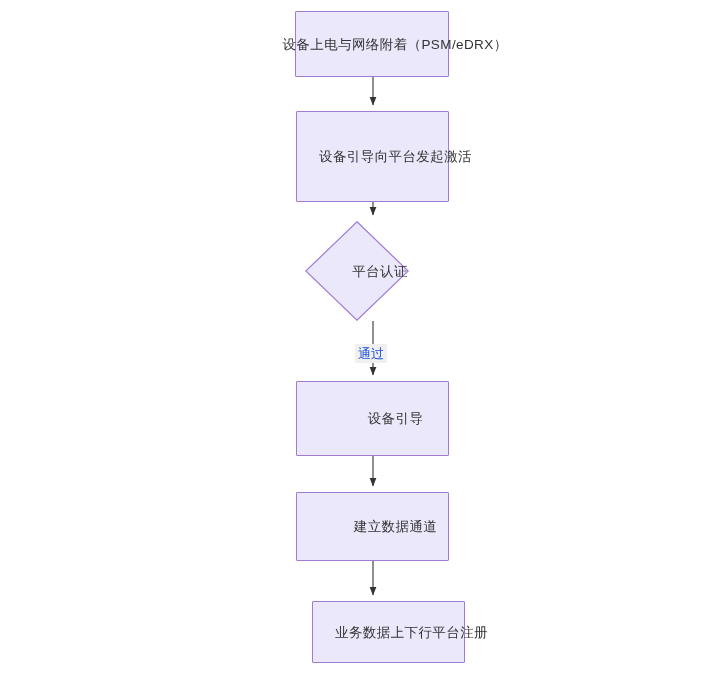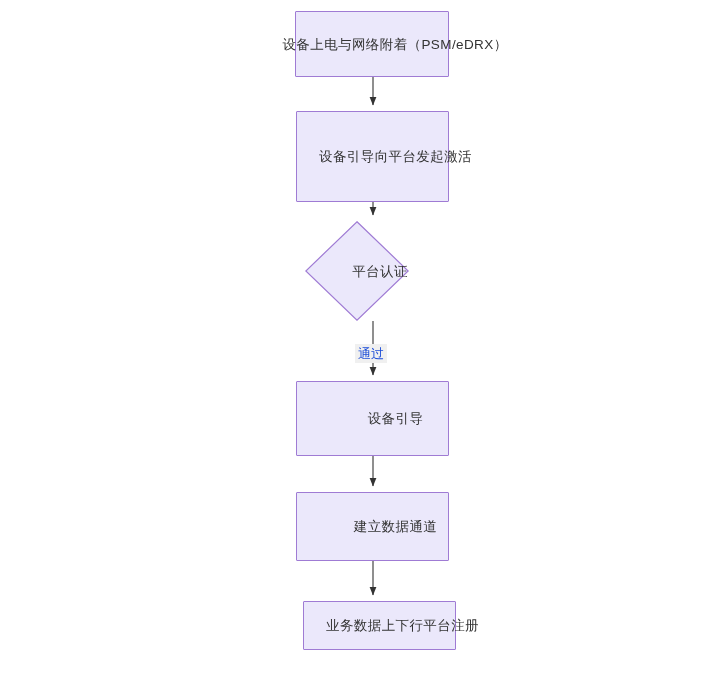--- a/index.html
+++ b/index.html
@@ -125,18 +125,18 @@
   <div class="edge-label" style="left:355px; top:344px;">通过</div>
 
   <div class="node node-process" style="left:296px; top:381px; width:153px; height:75px;">
     <span class="node-line">设备引导</span>
   </div>
 
   <div class="node node-process" style="left:296px; top:492px; width:153px; height:69px;">
     <span class="node-line">建立数据通道</span>
   </div>
 
-  <div class="node node-process" style="left:303px; top:601px; width:153px; height:49px;">
+  <div class="node node-process" style="left:312px; top:601px; width:153px; height:62px;">
     <span class="node-line">业务数据上下行</span>
     <span class="node-line">平台注册</span>
   </div>
 
 </div>
 
 </body></html>

